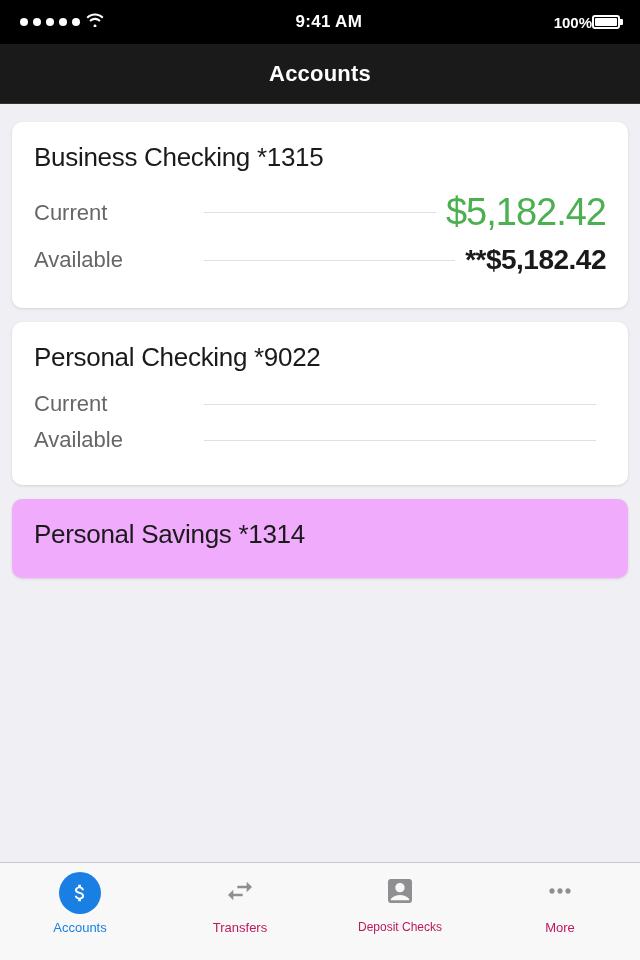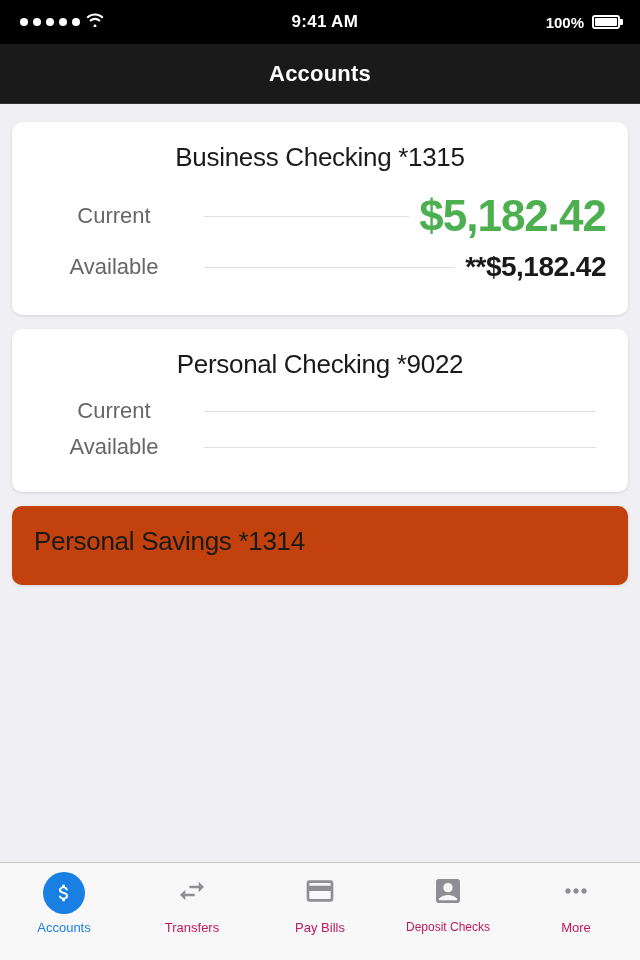--- a/index.html
+++ b/index.html
@@ -42,21 +42,21 @@
       font-size: 16px;
     }
     .status-bar-center {
       font-size: 17px;
       font-weight: 600;
       letter-spacing: 0.3px;
     }
     .status-bar-right {
       display: flex;
       align-items: center;
-      gap: 8px;
+      gap: 0;
       font-size: 15px;
       font-weight: 600;
     }
     .battery {
       display: flex;
       align-items: center;
       gap: 2px;
     }
     .battery-bar {
       width: 28px;
@@ -112,21 +112,20 @@
       flex-direction: column;
       gap: 14px;
     }
 
     
     .account-card {
       background: white;
       border-radius: 10px;
       padding: 20px 22px 22px;
       box-shadow: 0 1px 3px rgba(0,0,0,0.12);
-      text-align: center;
     }
     .account-name {
       font-size: 26px;
       font-weight: 400;
       color: #1a1a1a;
       margin-bottom: 18px;
       letter-spacing: -0.3px;
     }
     .balance-row {
       display: flex;
@@ -140,35 +139,35 @@
       font-weight: 400;
       flex: 0 0 160px;
     }
     .balance-divider {
       flex: 1;
       height: 1px;
       background: #e0e0e0;
       margin: 0 10px;
     }
     .balance-amount-green {
-      font-size: 44px;
-      font-weight: 700;
+      font-size: 38px;
+      font-weight: 400;
       color: #4caf50;
       letter-spacing: -1px;
     }
     .balance-amount-black {
       font-size: 28px;
       font-weight: 700;
       color: #1a1a1a;
       letter-spacing: -0.5px;
     }
 
     
     .account-card-partial {
-      background: #c2410c;
+      background: #f0abfc;
       border-radius: 10px;
       padding: 20px 22px 10px;
       box-shadow: 0 1px 3px rgba(0,0,0,0.12);
       overflow: hidden;
     }
 
     
     .tab-bar {
       position: absolute;
       bottom: 0;
@@ -306,30 +305,20 @@
     <div class="tab-icon-wrapper">
       <div class="tab-icon">
         <svg width="32" height="32" viewBox="0 0 24 24" fill="#8e8e93">
           <path d="M6.99 11L3 15l3.99 4v-3H14v-2H6.99v-3zM21 9l-3.99-4v3H10v2h7.01v3L21 9z"></path>
         </svg>
       </div>
     </div>
     <span class="tab-label">Transfers</span>
   </div>
 
-  <div class="tab-item">
-    <div class="tab-icon-wrapper">
-      <div class="tab-icon">
-        <svg width="32" height="32" viewBox="0 0 24 24" fill="#8e8e93">
-          <path d="M20 4H4c-1.11 0-1.99.89-1.99 2L2 18c0 1.11.89 2 2 2h16c1.11 0 2-.89 2-2V6c0-1.11-.89-2-2-2zm0 14H4v-6h16v6zm0-10H4V6h16v2z"></path>
-        </svg>
-      </div>
-    </div>
-    <span class="tab-label">Pay Bills</span>
-  </div>
 
   <div class="tab-item">
     <div class="tab-icon-wrapper">
       <div class="tab-icon">
         <svg width="32" height="32" viewBox="0 0 24 24" fill="#8e8e93">
           <path d="M19 3H5c-1.1 0-2 .9-2 2v14c0 1.1.9 2 2 2h14c1.1 0 2-.9 2-2V5c0-1.1-.9-2-2-2zm-7 3c1.93 0 3.5 1.57 3.5 3.5S13.93 13 12 13s-3.5-1.57-3.5-3.5S10.07 6 12 6zm7 13H5v-.23c0-.62.28-1.2.76-1.58C7.47 15.82 9.64 15 12 15s4.53.82 6.24 2.19c.48.38.76.97.76 1.58V19z"></path>
         </svg>
       </div>
     </div>
     <span class="tab-label" style="font-size:12px;text-align:right;">Deposit Checks</span>

